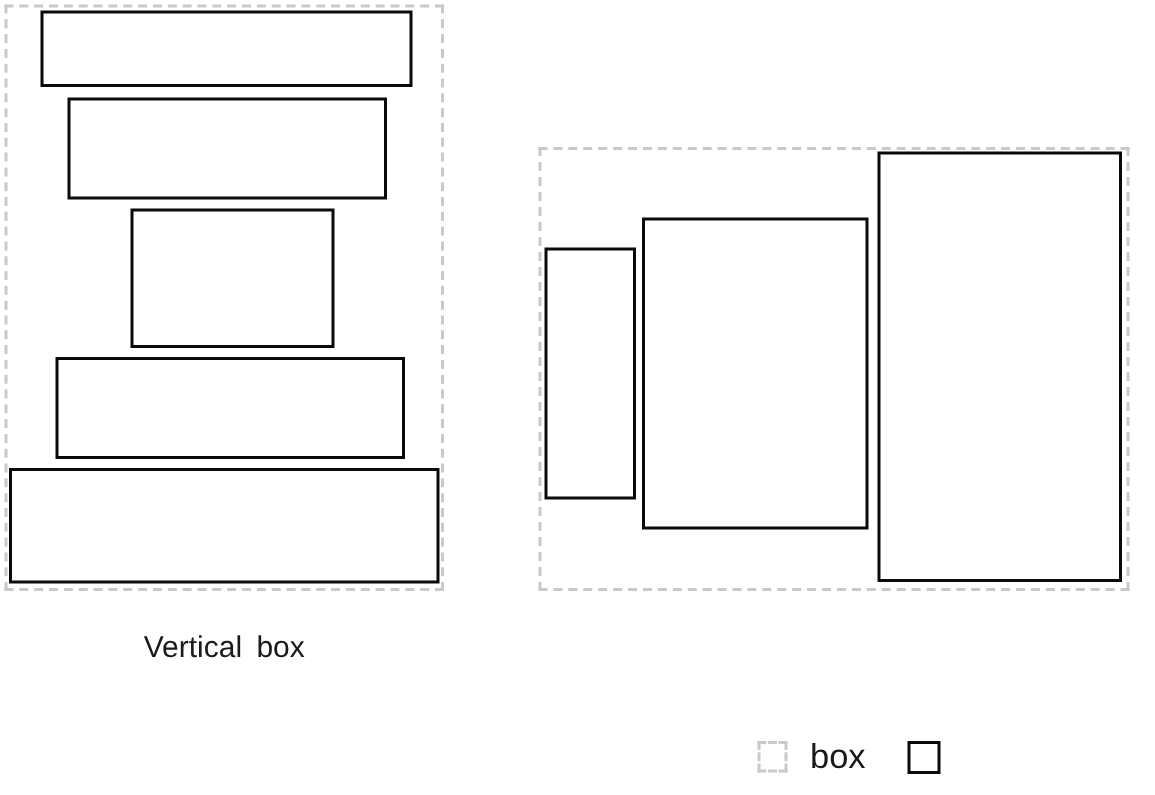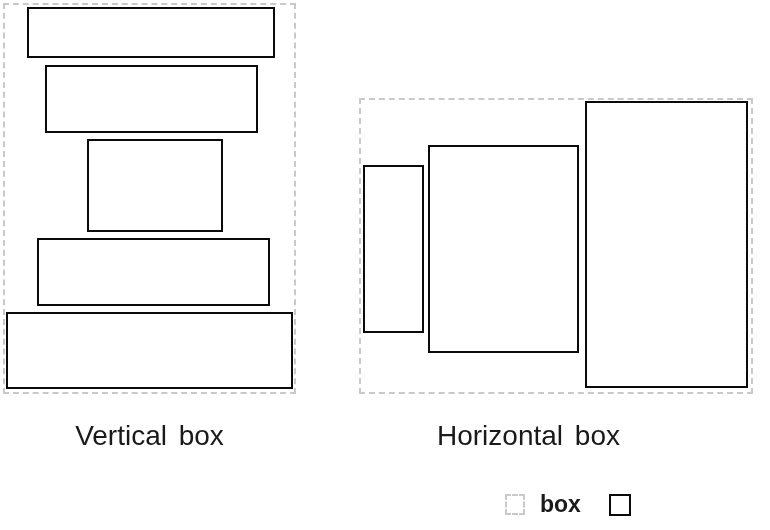--- a/index.html
+++ b/index.html
@@ -28,21 +28,21 @@
     pointer-events: none;
   }
   .child-rect {
     position: absolute;
     box-sizing: border-box;
     border: 2px solid var(--child-border, #000000);
     background: #ffffff;
   }
   .diagram-label {
     position: absolute;
-    font-size: 28px;
+    font-size: 20px;
     line-height: 1.1;
     color: var(--text, #1a1a1a);
     white-space: nowrap;
     word-spacing: 4px;
   }
   .label-vertical {
     left: 3px;
     top: 421px;
     width: 293px;
     text-align: center;
@@ -72,21 +72,20 @@
   .legend-swatch-solid {
     display: inline-block;
     box-sizing: border-box;
     width: 22px;
     height: 22px;
     border: 2px solid var(--child-border, #000000);
     margin-right: 4px;
   }
   .legend-label-box {
     margin-right: 28px;
-    font-weight: bold;
   }
 </style>
 </head>
 <body>
 
 <div class="canvas">
 
   <div class="dashed-box" style="left: 3px; top: 3px; width: 293px; height: 391px;"></div>
 
   <div class="group">
@@ -100,21 +99,20 @@
   <div class="dashed-box" style="left: 359px; top: 98px; width: 394px; height: 296px;"></div>
 
   <div class="group">
       <div class="child-rect" style="left: 363px; top: 165px; width: 61px; height: 168px;"></div>
       <div class="child-rect" style="left: 428px; top: 145px; width: 151px; height: 208px;"></div>
       <div class="child-rect" style="left: 585px; top: 101px; width: 163px; height: 287px;"></div>
     </div>
 
   <div class="diagram-label label-vertical">Vertical box</div>
 
-  <div class="diagram-label label-horizontal">Horizontal box</div>
 
   <div class="legend">
     <span class="legend-swatch-dashed"></span>
     <span class="legend-label-box">box</span>
     <span class="legend-swatch-solid"></span>
   </div>
 
 </div>
 
 </body></html>

